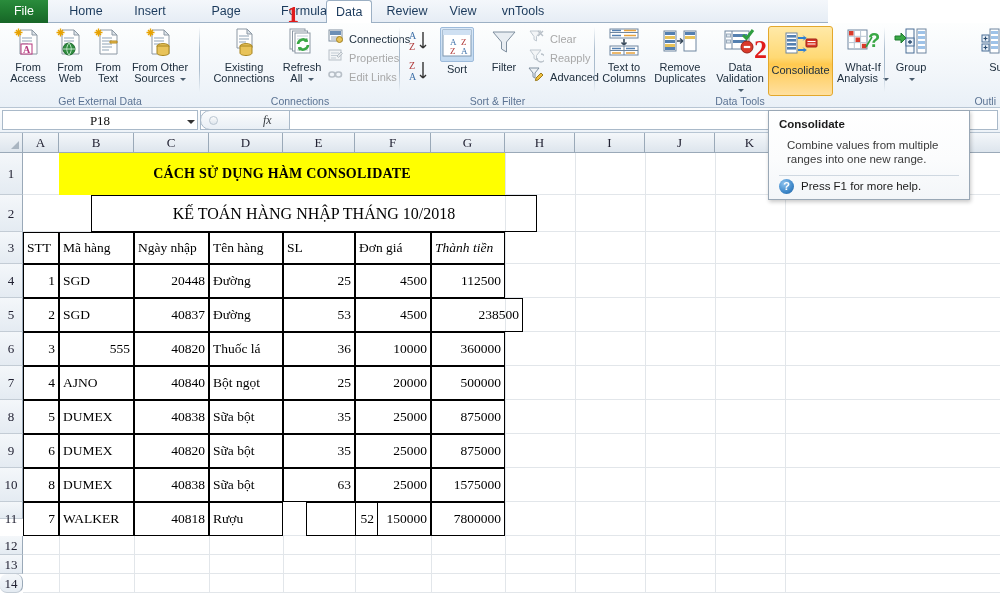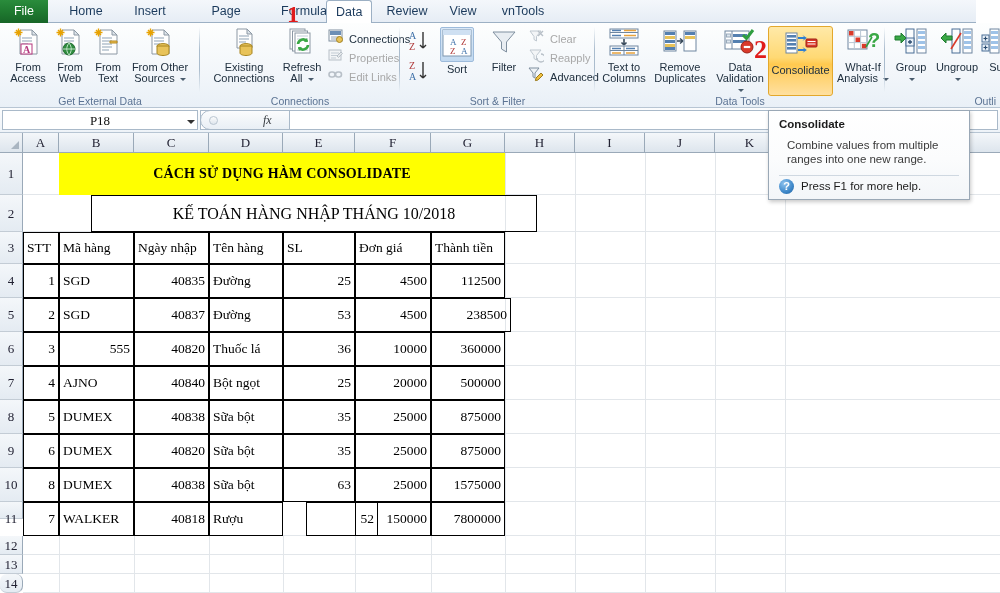--- a/index.html
+++ b/index.html
@@ -8,21 +8,21 @@
     width:1000px; height:593px; overflow:hidden;
     font-family: "Liberation Sans", sans-serif;
     font-size:12px;
     background:#fff;
     -webkit-font-smoothing:antialiased;
   }
   #app { position:relative; width:1000px; height:593px; }
 
   
   .tabbar {
-    position:absolute; left:0; top:0; width:976px; height:23px;
+    position:absolute; left:0; top:0; width:828px; height:23px;
     background:linear-gradient(to bottom,#f4f7fb 0%,#e6edf5 100%);
     border-bottom:1px solid #9cb0c4;
   }
   .tab {
     position:absolute; top:0; height:23px; line-height:23px;
     text-align:center; font-size:12.5px; color:#1b3a5c;
     cursor:default; padding:0 9px;
   }
   .tab.file {
     background:linear-gradient(to bottom,#2a8c3c 0%,#1f7a30 50%,#176527 100%);
@@ -539,38 +539,20 @@
                 <rect x="24" y="9" width="7" height="3"></rect>
                 <rect x="24" y="14" width="7" height="3"></rect>
                 <rect x="24" y="19" width="7" height="3"></rect>
               </g>
             <rect x="12" y="11" width="8" height="8" fill="#e8f0f8" stroke="#4a6e96"></rect>
             <path d="M14 15h4M16 13v4" stroke="#2a4a6e" stroke-width="1.3"></path>
             <path d="M1 9 h6 v-3 l5 5 -5 5 v-3 h-6z" fill="#3aa845" stroke="#1f7a30"></path>
           </svg>
         </span>
         <span class="blab"><span>Group</span></span>
-        <span class="blab"><span class="caret"></span></span>
-      </div>
-      <div class="bigbtn" style="left:46px;top:4px;width:52px;">
-        <span class="bicon">
-          <svg width="34" height="30" viewBox="0 0 34 30">
-            <rect x="12" y="2" width="8" height="24" fill="none" stroke="#4a6e96"></rect>
-            <rect x="23" y="2" width="9" height="24" fill="#fff" stroke="#6e86a0"></rect>
-            <g fill="#9fc3e8">
-                <rect x="24" y="4" width="7" height="3"></rect>
-                <rect x="24" y="9" width="7" height="3"></rect>
-                <rect x="24" y="14" width="7" height="3"></rect>
-                <rect x="24" y="19" width="7" height="3"></rect>
-              </g>
-            <path d="M11 22 L21 6" stroke="#d93a2b" stroke-width="1.6"></path>
-            <path d="M12 9 h-6 v-3 l-5 5 5 5 v-3 h6z" fill="#3aa845" stroke="#1f7a30"></path>
-          </svg>
-        </span>
-        <span class="blab"><span>Ungroup</span></span>
         <span class="blab"><span class="caret"></span></span>
       </div>
       <div class="bigbtn" style="left:96px;top:4px;width:30px;overflow:hidden;">
         <span class="bicon">
           <svg width="30" height="30" viewBox="0 0 30 30">
             <rect x="9" y="2" width="9" height="24" fill="#fff" stroke="#6e86a0"></rect>
             <g fill="#9fc3e8">
                 <rect x="10" y="4" width="7" height="3"></rect>
                 <rect x="10" y="9" width="7" height="3"></rect>
                 <rect x="10" y="14" width="7" height="3"></rect>
@@ -664,37 +646,37 @@
     <div class="cell title1" style="left:59px;top:20px;width:446px;height:42px;line-height:42px;">CÁCH SỬ DỤNG HÀM CONSOLIDATE</div>
 
     <div class="cell title2 bd" style="left:59px;top:62px;width:446px;height:37px;line-height:36px;">KẾ TOÁN HÀNG NHẬP THÁNG 10/2018</div>
 
     <div class="cell bd pad-l" style="left:23px;top:99px;width:36px;height:32px;line-height:30px;">STT</div>
     <div class="cell bd pad-l" style="left:59px;top:99px;width:75px;height:32px;line-height:30px;">Mã hàng</div>
     <div class="cell bd pad-l" style="left:134px;top:99px;width:75px;height:32px;line-height:30px;">Ngày nhập</div>
     <div class="cell bd pad-l" style="left:209px;top:99px;width:74px;height:32px;line-height:30px;">Tên hàng</div>
     <div class="cell bd pad-l" style="left:283px;top:99px;width:72px;height:32px;line-height:30px;">SL</div>
     <div class="cell bd pad-l" style="left:355px;top:99px;width:76px;height:32px;line-height:30px;">Đơn giá</div>
-    <div class="cell bd pad-l" style="left:431px;top:99px;width:74px;height:32px;line-height:30px;">Thành tiền</div>
+    <div class="cell bd pad-l" style="left:431px;top:99px;width:74px;height:32px;line-height:30px;font-style:italic;">Thành tiền</div>
 
     <div class="cell bd pad-r" style="left:23px;top:131px;width:36px;height:34px;line-height:32px;">1</div>
     <div class="cell bd pad-l" style="left:59px;top:131px;width:75px;height:34px;line-height:32px;">SGD</div>
-    <div class="cell bd pad-r" style="left:134px;top:131px;width:75px;height:34px;line-height:32px;">40835</div>
+    <div class="cell bd pad-r" style="left:134px;top:131px;width:75px;height:34px;line-height:32px;">20448</div>
     <div class="cell bd pad-l" style="left:209px;top:131px;width:74px;height:34px;line-height:32px;">Đường</div>
     <div class="cell bd pad-r" style="left:283px;top:131px;width:72px;height:34px;line-height:32px;">25</div>
     <div class="cell bd pad-r" style="left:355px;top:131px;width:76px;height:34px;line-height:32px;">4500</div>
     <div class="cell bd pad-r" style="left:431px;top:131px;width:74px;height:34px;line-height:32px;">112500</div>
 
     <div class="cell bd pad-r" style="left:23px;top:165px;width:36px;height:34px;line-height:32px;">2</div>
     <div class="cell bd pad-l" style="left:59px;top:165px;width:75px;height:34px;line-height:32px;">SGD</div>
     <div class="cell bd pad-r" style="left:134px;top:165px;width:75px;height:34px;line-height:32px;">40837</div>
     <div class="cell bd pad-l" style="left:209px;top:165px;width:74px;height:34px;line-height:32px;">Đường</div>
     <div class="cell bd pad-r" style="left:283px;top:165px;width:72px;height:34px;line-height:32px;">53</div>
     <div class="cell bd pad-r" style="left:355px;top:165px;width:76px;height:34px;line-height:32px;">4500</div>
-    <div class="cell bd pad-r" style="left:431px;top:165px;width:80px;height:34px;line-height:32px;">238500</div>
+    <div class="cell bd pad-r" style="left:431px;top:165px;width:92px;height:34px;line-height:32px;">238500</div>
 
     <div class="cell bd pad-r" style="left:23px;top:199px;width:36px;height:34px;line-height:32px;">3</div>
     <div class="cell bd pad-r" style="left:59px;top:199px;width:75px;height:34px;line-height:32px;">555</div>
     <div class="cell bd pad-r" style="left:134px;top:199px;width:75px;height:34px;line-height:32px;">40820</div>
     <div class="cell bd pad-l" style="left:209px;top:199px;width:74px;height:34px;line-height:32px;">Thuốc lá</div>
     <div class="cell bd pad-r" style="left:283px;top:199px;width:72px;height:34px;line-height:32px;">36</div>
     <div class="cell bd pad-r" style="left:355px;top:199px;width:76px;height:34px;line-height:32px;">10000</div>
     <div class="cell bd pad-r" style="left:431px;top:199px;width:74px;height:34px;line-height:32px;">360000</div>
 
     <div class="cell bd pad-r" style="left:23px;top:233px;width:36px;height:34px;line-height:32px;">4</div>

